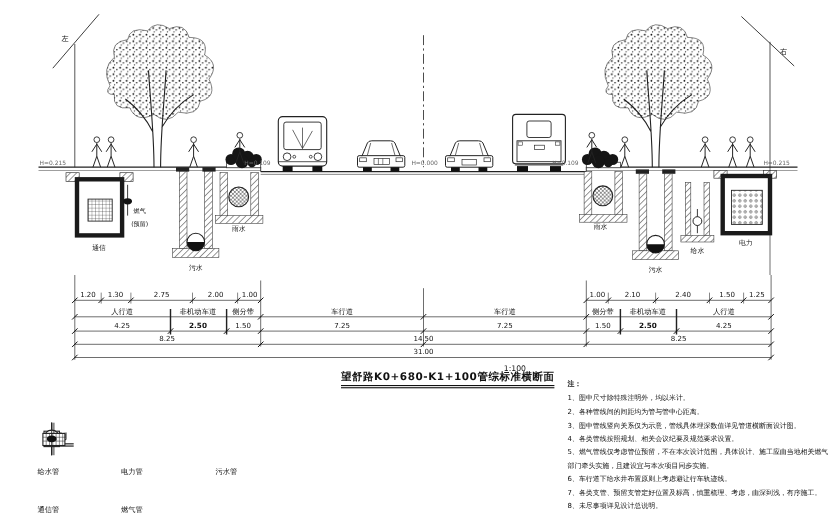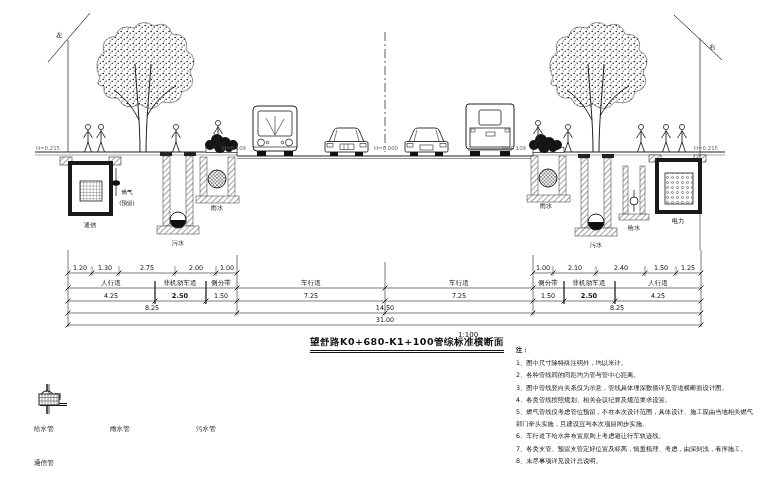--- a/index.html
+++ b/index.html
@@ -310,40 +310,47 @@
     <div class="legend-item">
       <svg width="26" height="30">
         <line x1="13" y1="0" x2="13" y2="30" stroke="#222" stroke-width="0.8"></line>
         <circle cx="13" cy="13" r="5" fill="#fff" stroke="#222" stroke-width="1"></circle>
       </svg>
       <span class="lab">给水管</span>
     </div>
     <div class="legend-item">
       <svg width="26" height="30">
         <line x1="13" y1="0" x2="13" y2="30" stroke="#222" stroke-width="0.8"></line>
-        <circle cx="13" cy="14" r="7" fill="#fff" stroke="#222" stroke-width="1"></circle>
-        <path d="M8 10L19 17M8 13L18 19M9 8.5L19 14M8 16L16 20.5M11 8L19 12" stroke="#222" stroke-width="0.5" fill="none"></path>
-      </svg>
-      <span class="lab">雨水管</span>
+        <rect x="6" y="8" width="14" height="14" fill="#fff" stroke="#222" stroke-width="1"></rect>
+        <path d="M9.5 8V22M13 8V22M16.5 8V22M6 11.5H20M6 15H20M6 18.5H20" stroke="#222" stroke-width="0.5" fill="none"></path>
+      </svg>
+      <span class="lab">电力管</span>
     </div>
     <div class="legend-item">
       <svg width="26" height="30">
         <line x1="13" y1="0" x2="13" y2="30" stroke="#222" stroke-width="0.8"></line>
         <circle cx="13" cy="14" r="7" fill="#fff" stroke="#222" stroke-width="1"></circle>
         <path d="M6 14A7 7 0 0 0 20 14Z" fill="#111"></path>
       </svg>
       <span class="lab">污水管</span>
     </div>
     <div class="legend-item">
       <svg width="30" height="30">
         <line x1="15" y1="0" x2="15" y2="30" stroke="#222" stroke-width="0.8"></line>
         <rect x="5" y="10" width="20" height="11" fill="#fff" stroke="#222" stroke-width="1"></rect>
         <path d="M8 10V21M11 10V21M14 10V21M17 10V21M20 10V21M23 10V21M5 13.5H25M5 17H25" stroke="#222" stroke-width="0.45" fill="none"></path>
       </svg>
       <span class="lab">通信管</span>
+    </div>
+    <div class="legend-item">
+      <svg width="26" height="30">
+        <line x1="13" y1="0" x2="13" y2="30" stroke="#222" stroke-width="0.8"></line>
+        <ellipse cx="13" cy="15" rx="4.5" ry="3" fill="#111"></ellipse>
+      </svg>
+      <span class="lab">燃气管</span>
     </div>
   </div>
 </div>
 
 <div class="notes">
   <div class="notes-heading">注：</div>
   <div class="note-line">1、图中尺寸除特殊注明外，均以米计。</div>
   <div class="note-line">2、各种管线间的间距均为管与管中心距离。</div>
   <div class="note-line">3、图中管线竖向关系仅为示意，管线具体埋深数值详见管道横断面设计图。</div>
   <div class="note-line">4、各类管线按照规划、相关会议纪要及规范要求设置。</div>

